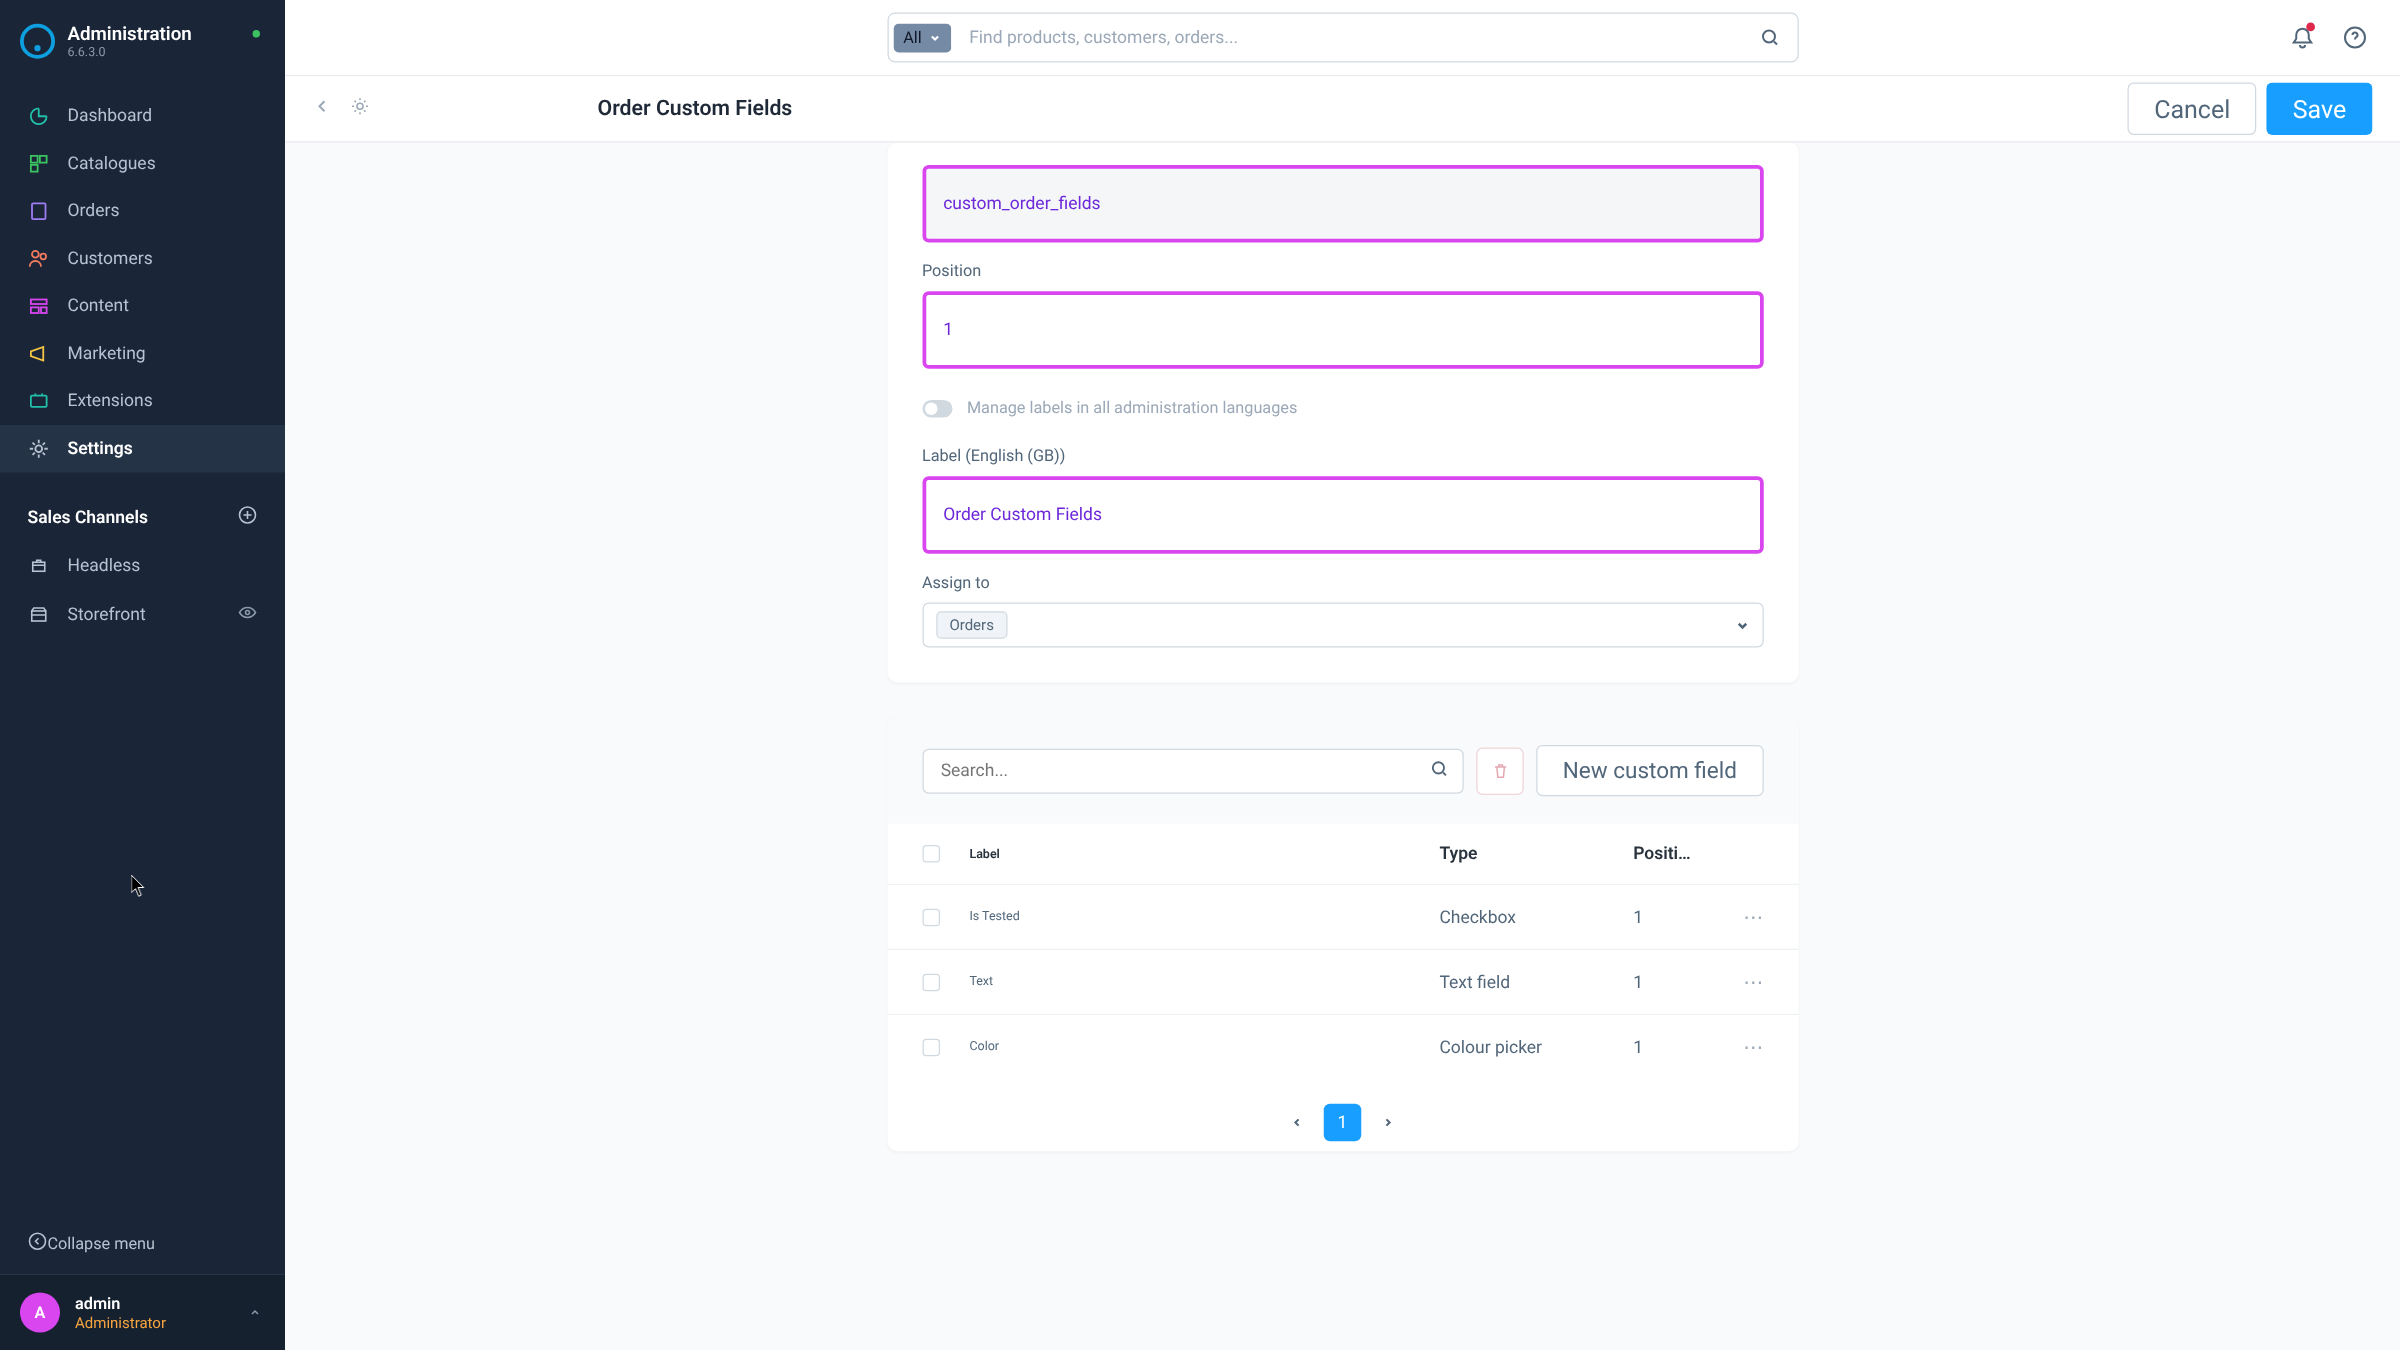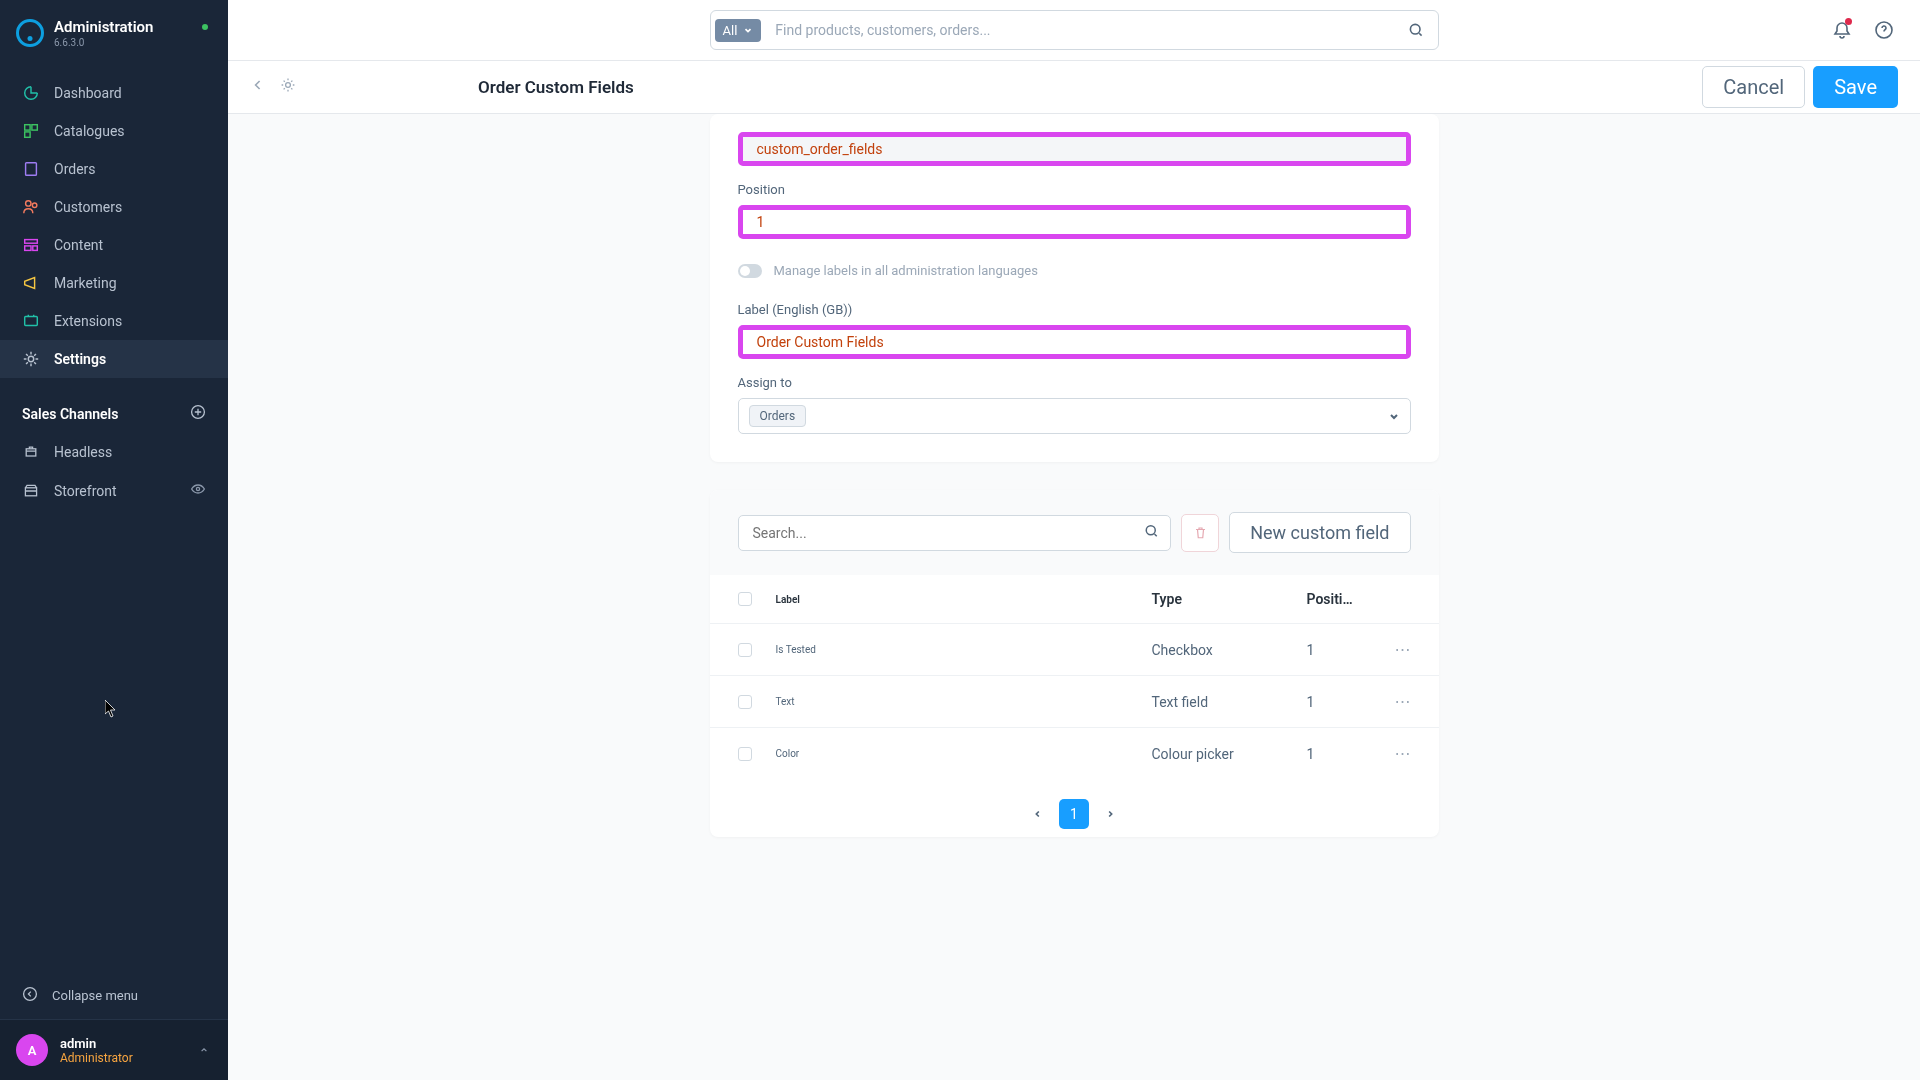--- a/index.html
+++ b/index.html
@@ -102,21 +102,20 @@
       color: #fff;
       font-size: 14px;
       font-weight: 600;
     }
     .sidebar-bottom {
       margin-top: auto;
     }
     .collapse-menu {
       display: flex;
       align-items: center;
-      gap: 14px;
       padding: 14px 22px;
       color: #b8c2d0;
       font-size: 13px;
       cursor: pointer;
     }
     .user-panel {
       display: flex;
       align-items: center;
       padding: 14px 16px;
       gap: 12px;
@@ -165,21 +164,21 @@
       height: 40px;
       border: 1px solid #d1d9e0;
       border-radius: 6px;
       display: flex;
       align-items: center;
       padding: 0 4px;
       gap: 0;
     }
     .search-filter {
       background: #758ba5;
-      color: #ffffff;
+      color: #0f172a;
       padding: 4px 8px;
       border-radius: 4px;
       font-size: 13px;
       display: flex;
       align-items: center;
       gap: 6px;
       cursor: pointer;
     }
     .search-input {
       flex: 1;
@@ -288,25 +287,25 @@
       margin-top: 16px;
     }
     .form-label {
       font-size: 13px;
       color: #52667a;
       display: block;
       margin-bottom: 8px;
     }
     .form-input {
       width: 100%;
-      padding: 4px 14px;
-      border: 5px solid #d946ef;
+      padding: 20px 14px;
+      border: 3px solid #d946ef;
       border-radius: 5px;
       font-size: 14px;
-      color: #c2410c;
+      color: #6d28d9;
       outline: none;
     }
     .form-input:disabled {
       background: #f4f6f8;
     }
     .toggle-row {
       display: flex;
       align-items: center;
       gap: 12px;
       margin-top: 24px;

